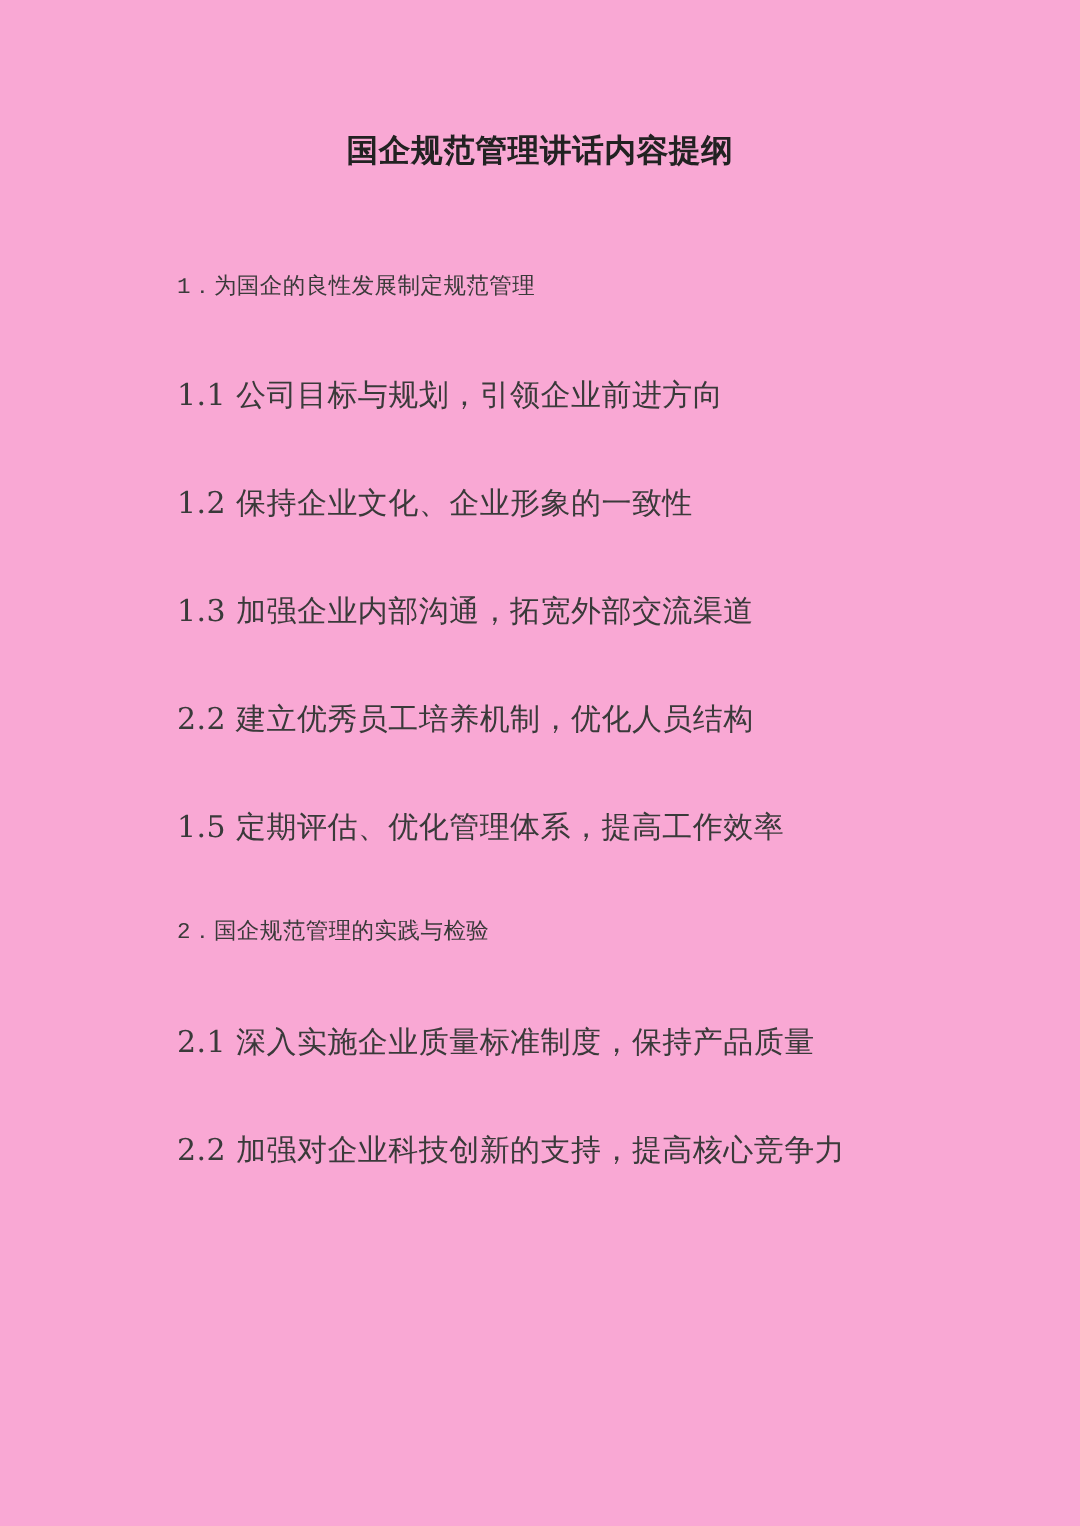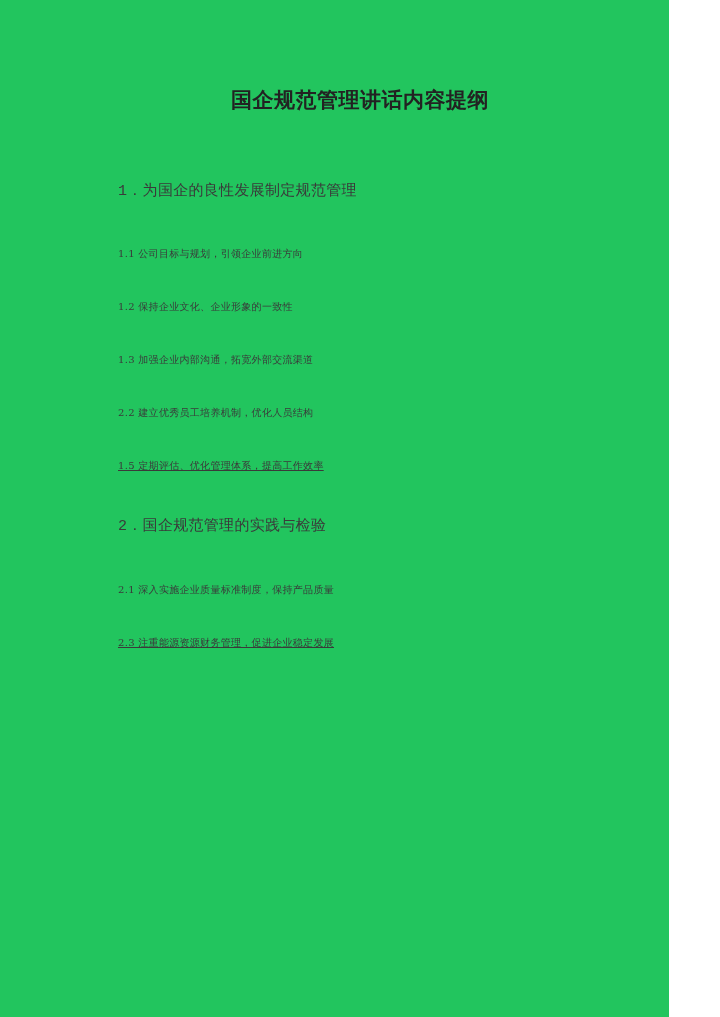--- a/index.html
+++ b/index.html
@@ -6,23 +6,23 @@
     margin: 0;
     padding: 0;
     background: #ffffff;
   }
   body {
     font-family: "DejaVu Sans", "Liberation Sans", sans-serif;
     color: #333333;
   }
   .page {
     position: relative;
-    width: 669px;
+    width: 720px;
     height: 1017px;
-    background: #22c55e;
+    background: #f9a8d4;
     box-sizing: border-box;
     overflow: hidden;
   }
   .doc-body {
     position: absolute;
     left: 0;
     top: 0;
     width: 720px;
     padding: 72px 118px 40px 118px;
     box-sizing: border-box;
@@ -46,29 +46,28 @@
   .section-heading {
     font-family: Liberation Mono, monospace;
     font-size: 15px;
     color: #3a3a3a;
     line-height: 1.9;
     margin: 0;
     letter-spacing: 0.3px;
   }
   .sub-item {
     font-family: "DejaVu Serif", "Liberation Serif", serif;
-    font-size: 10px;
+    font-size: 20px;
     color: #3a3a3a;
     line-height: 1.9;
     margin: 0 0 34px 0;
     letter-spacing: 0.3px;
   }
   .sub-item:last-child {
     margin-bottom: 0;
-    text-decoration: underline;
   }
 </style>
 </head>
 <body>
 
 <div class="page">
   <div class="doc-body">
 
     <h1 class="doc-title">国企规范管理讲话内容提纲</h1>
 
@@ -83,17 +82,17 @@
       <p class="sub-item">2.2 建立优秀员工培养机制，优化人员结构</p>
       <p class="sub-item">1.5 定期评估、优化管理体系，提高工作效率</p>
     </div>
 
     <div class="spacer-sm"></div>
 
     <div>
       <p class="section-heading">2．国企规范管理的实践与检验</p>
       <div class="spacer-sm"></div>
       <p class="sub-item">2.1 深入实施企业质量标准制度，保持产品质量</p>
-      <p class="sub-item">2.3 注重能源资源财务管理，促进企业稳定发展</p>
+      <p class="sub-item">2.2 加强对企业科技创新的支持，提高核心竞争力</p>
     </div>
 
   </div>
 </div>
 
 </body></html>

